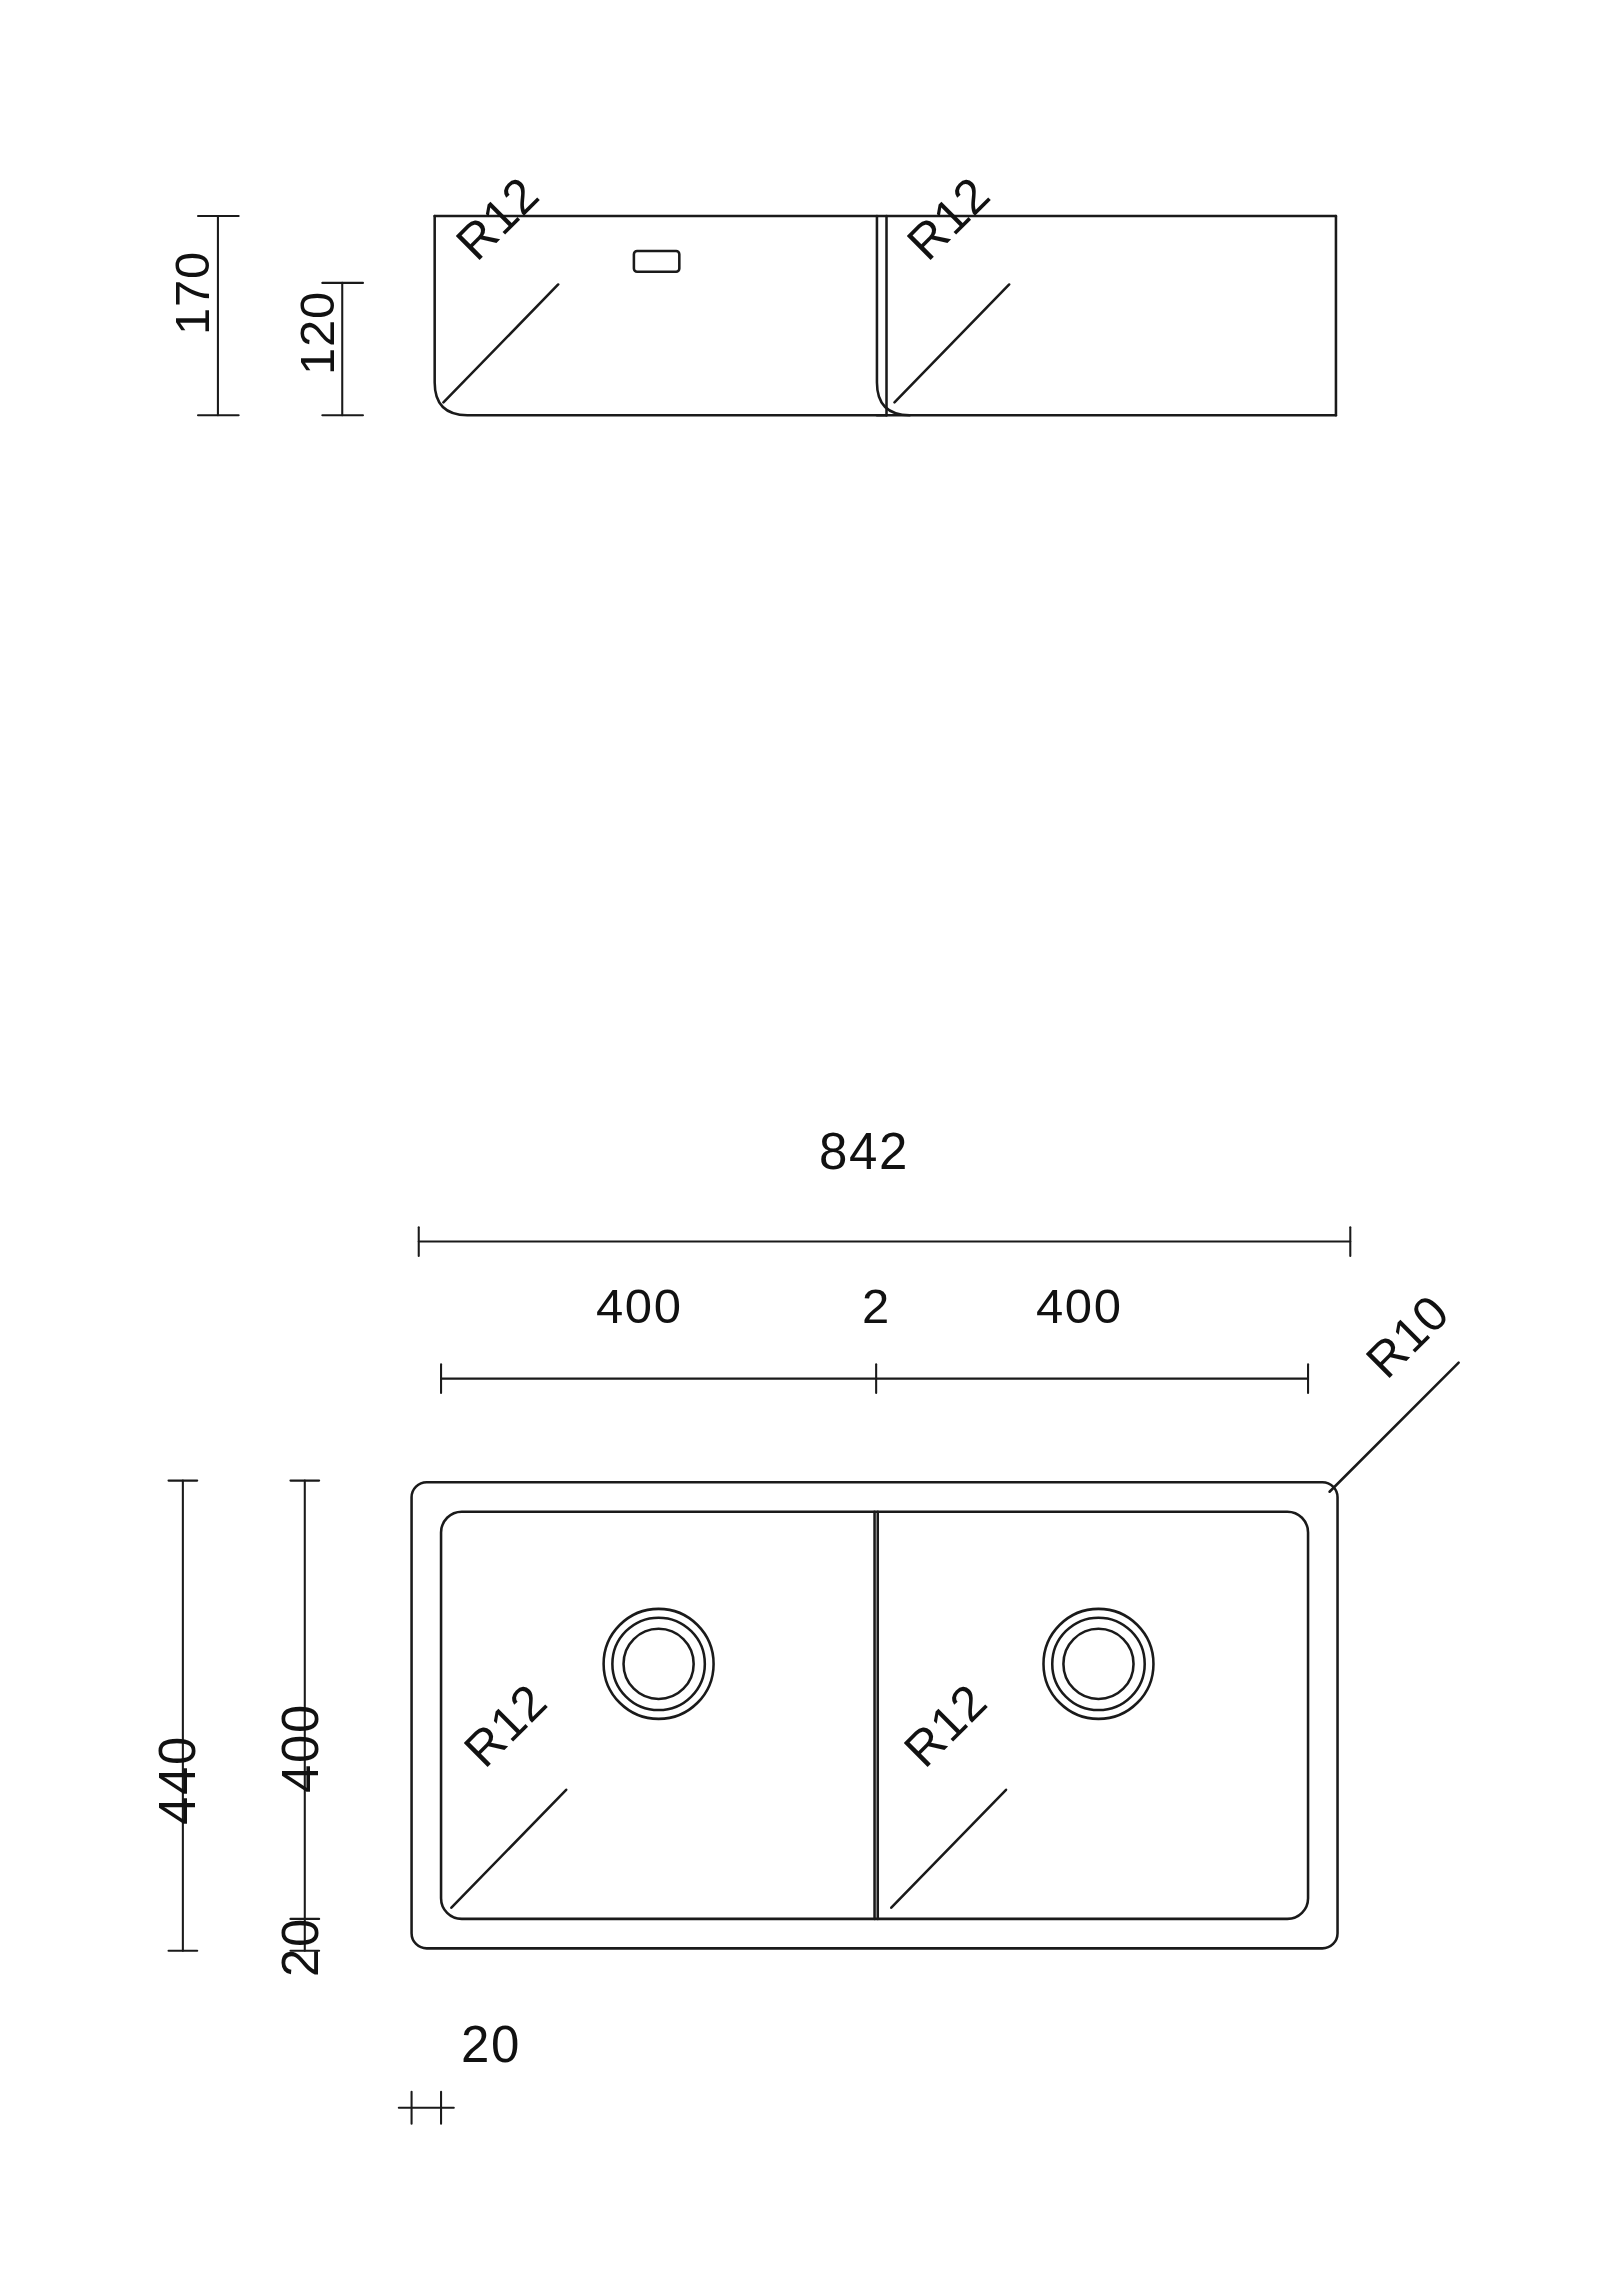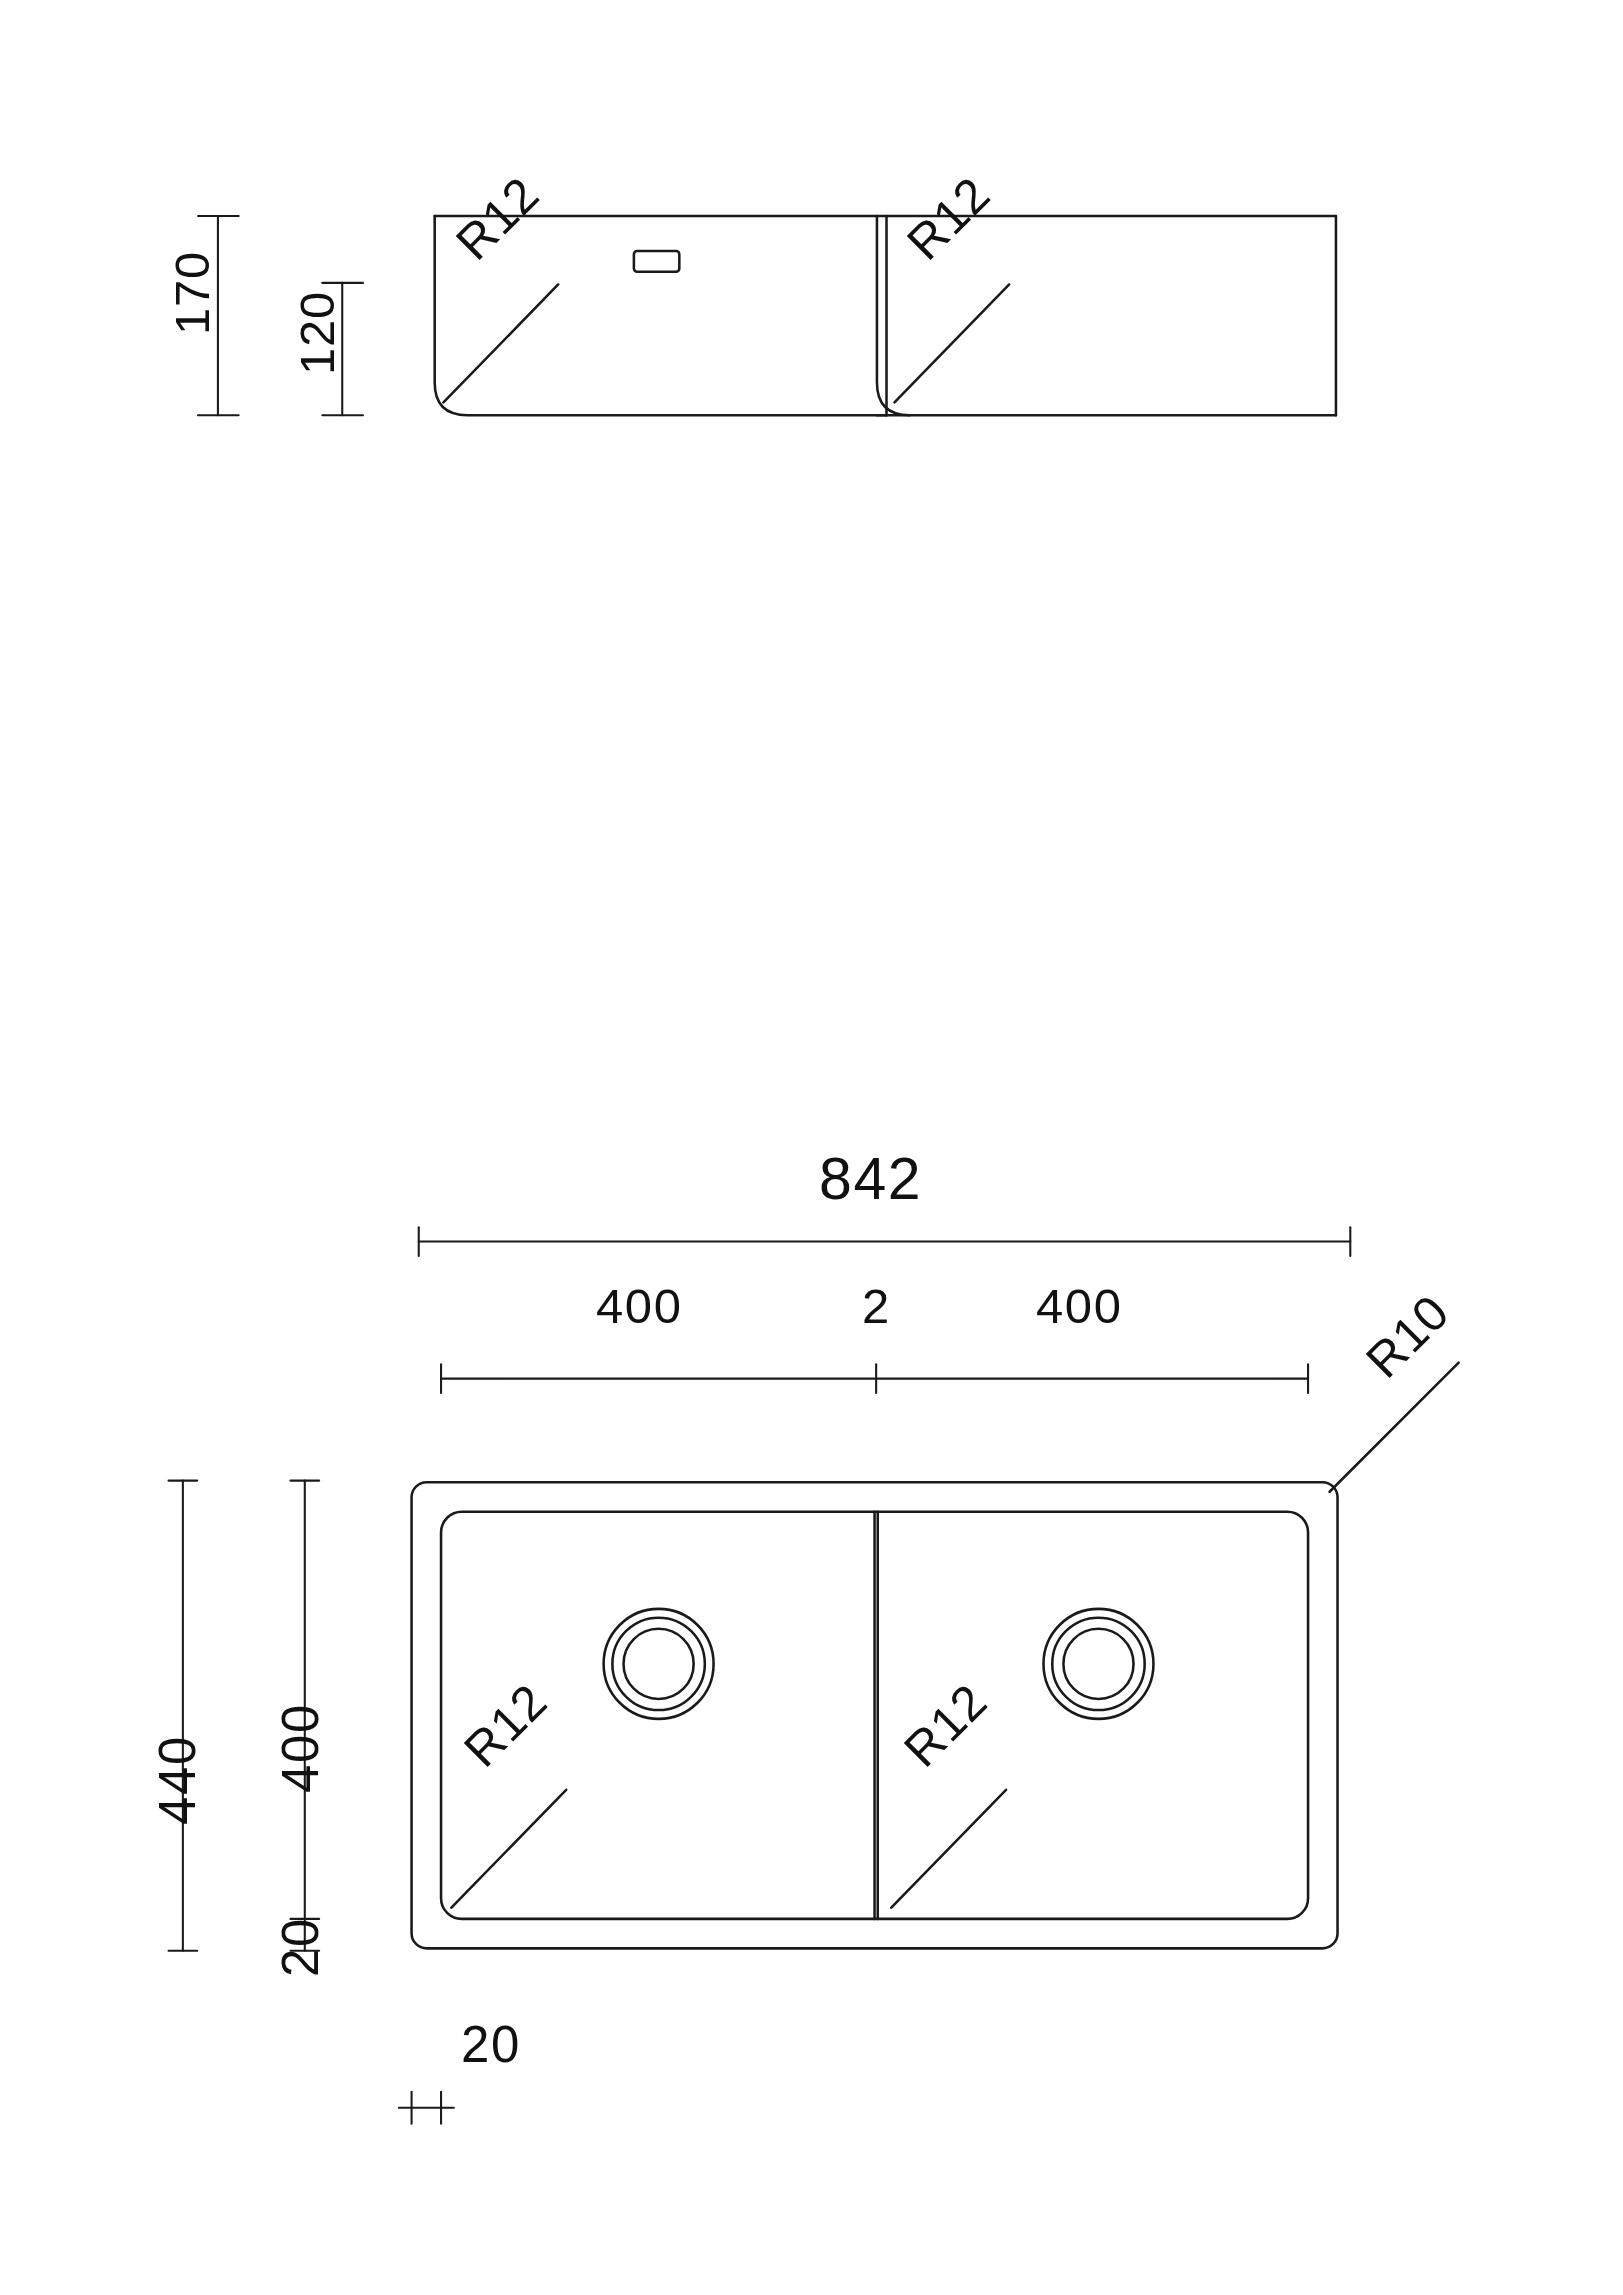--- a/index.html
+++ b/index.html
@@ -115,21 +115,21 @@
   </svg>
 
   <div class="lbl rot90" style="left:164px;top:335px;font-size:49px;letter-spacing:0.8px;">170</div>
 
   <div class="lbl rot90" style="left:289px;top:375px;font-size:49px;letter-spacing:0.8px;">120</div>
 
   <div class="lbl" style="left:445px;top:231px;font-size:49px;transform:rotate(-45deg);transform-origin:left top;letter-spacing:0.8px;">R12</div>
 
   <div class="lbl" style="left:896px;top:231px;font-size:49px;transform:rotate(-45deg);transform-origin:left top;letter-spacing:0.8px;">R12</div>
 
-  <div class="lbl" style="left:819px;top:1145px;font-size:59px;letter-spacing:1.6px;">842</div>
+  <div class="lbl" style="left:819px;top:1122px;font-size:51px;letter-spacing:1.6px;">842</div>
 
   <div class="lbl" style="left:596px;top:1278px;font-size:49px;letter-spacing:1.6px;">400</div>
 
   <div class="lbl" style="left:862px;top:1278px;font-size:49px;letter-spacing:1.6px;">2</div>
 
   <div class="lbl" style="left:1036px;top:1278px;font-size:49px;letter-spacing:1.6px;">400</div>
 
   <div class="lbl" style="left:1355px;top:1349px;font-size:49px;transform:rotate(-45deg);transform-origin:left top;letter-spacing:0.8px;">R10</div>
 
   <div class="lbl rot90" style="left:148px;top:1825px;font-size:51px;letter-spacing:1.6px;">440</div>

